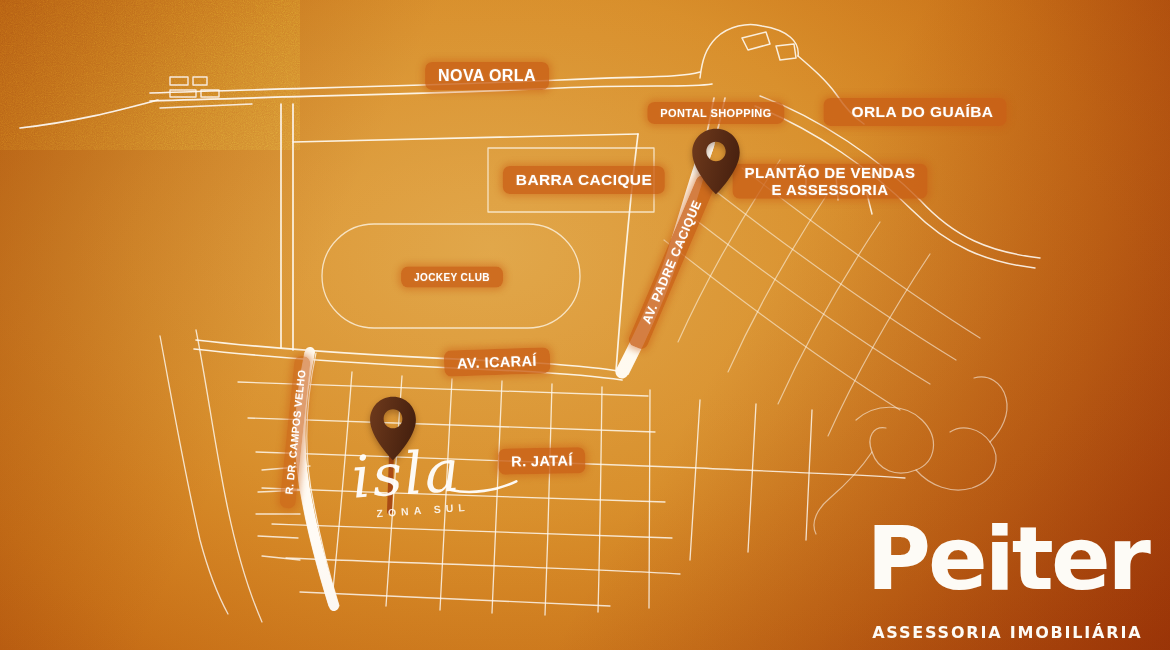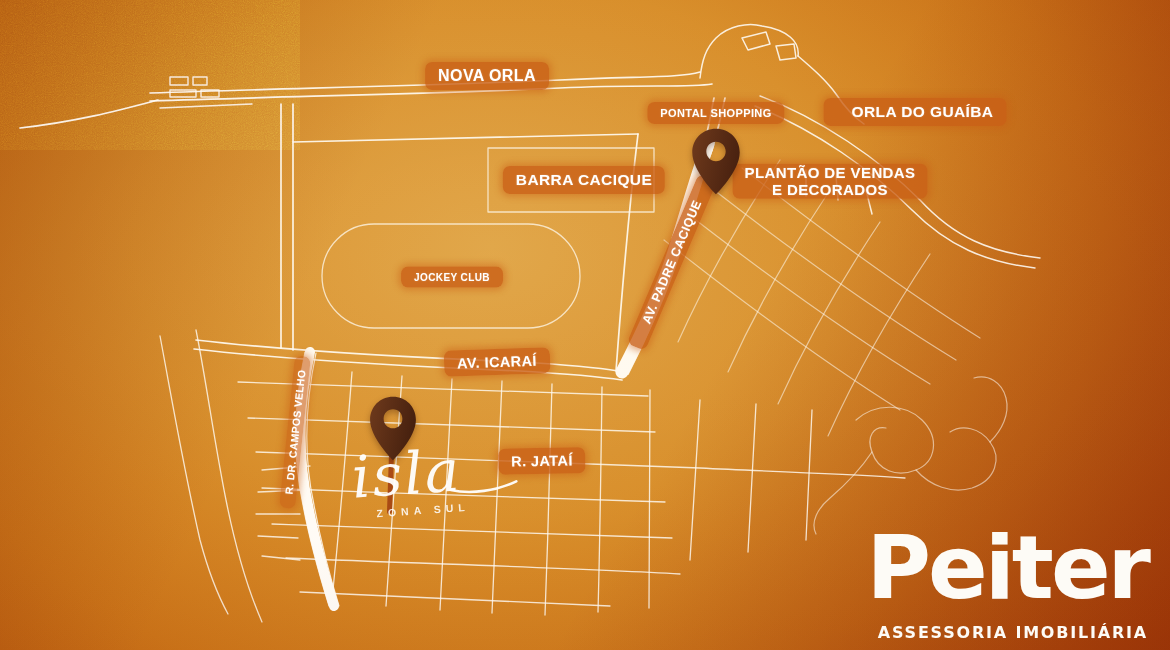--- a/index.html
+++ b/index.html
@@ -27,23 +27,23 @@
   .pill.rot{padding:3px 26px;}
 
   .pin{position:absolute;filter:drop-shadow(0 3px 3px rgba(60,20,0,0.35));}
   .pin-stem{position:absolute;background:rgba(148,44,10,0.70);border-radius:2px;}
 
   .isla-logo{position:absolute;color:rgba(255,255,255,0.95);text-align:center;transform:rotate(-4deg);}
   .isla-name{font-family:"DejaVu Serif",serif;font-style:italic;font-size:58px;line-height:1;letter-spacing:2px;}
   .isla-sub{font-family:"Liberation Sans",sans-serif;font-size:10.5px;font-weight:bold;letter-spacing:5px;margin-top:2px;margin-left:28px;opacity:.9;}
   .isla-swash{position:absolute;right:-46px;bottom:16px;}
 
-  .brand{position:absolute;right:22px;bottom:8px;color:#fdfbf6;text-align:right;}
+  .brand{position:absolute;right:22px;bottom:8px;color:#fdfbf6;text-align:center;}
   .brand-name{font-family:"DejaVu Sans",sans-serif;font-weight:bold;font-size:88px;line-height:1;letter-spacing:-3px;}
-  .brand-tag{font-family:"DejaVu Sans",sans-serif;font-weight:bold;font-size:16px;letter-spacing:1.8px;margin-top:11px;}
+  .brand-tag{font-family:"DejaVu Sans",sans-serif;font-weight:bold;font-size:16px;letter-spacing:1.8px;margin-top:20px;}
 </style>
 </head>
 <body>
 
 <div class="stage">
 
   <svg class="streets" viewBox="0 0 1170 650" aria-hidden="true">
 
     <g stroke="rgba(196,88,20,0.55)" stroke-width="13">
       <path d="M622,372 C644,330 662,290 674,252 C686,214 696,178 708,144"></path>
@@ -152,21 +152,21 @@
     <rect width="100%" height="100%" filter="url(#noise)" opacity="0.45"></rect>
   </svg>
   <div class="vignette"></div>
 
   <div class="pill" style="left:487px;top:76px;font-size:16px;">NOVA ORLA</div>
   <div class="pill" style="left:716px;top:101px;font-size:11px;margin-top:12px;">PONTAL SHOPPING</div>
   <div class="pill" style="left:915px;top:112px;font-size:15.5px;padding-left:28px;">ORLA DO GUAÍBA</div>
   <div class="pill" style="left:584px;top:180px;font-size:15.5px;">BARRA CACIQUE</div>
   <div class="pill" style="left:830px;top:181px;font-size:15px;line-height:1.15;padding:0 12px;">
     <span style="display:block;">PLANTÃO DE VENDAS</span>
-    <span style="display:block;">E DECORADOS</span>
+    <span style="display:block;">E ASSESSORIA</span>
   </div>
   <div class="pill" style="left:452px;top:277px;font-size:10px;">JOCKEY CLUB</div>
   <div class="pill" style="left:497px;top:362px;font-size:14.5px;transform:translate(-50%,-50%) rotate(-2deg);">AV. ICARAÍ</div>
   <div class="pill rot" style="left:672px;top:262px;font-size:12.5px;transform:translate(-50%,-50%) rotate(-67deg);">AV. PADRE CACIQUE</div>
   <div class="pill" style="left:542px;top:461px;font-size:14.5px;transform:translate(-50%,-50%) rotate(-1deg);">R. JATAÍ</div>
   <div class="pill" style="left:295px;top:432px;font-size:10.5px;letter-spacing:.3px;padding:2px 14px;background:rgba(201,95,22,0.6);transform:translate(-50%,-50%) rotate(-84deg);">R. DR. CAMPOS VELHO</div>
 
   <svg class="pin" style="left:690px;top:127px;width:52px;height:69px;" viewBox="0 0 24 32">
     <defs>
       <linearGradient id="pg1" x1="0" y1="0" x2="1" y2="0.3">

